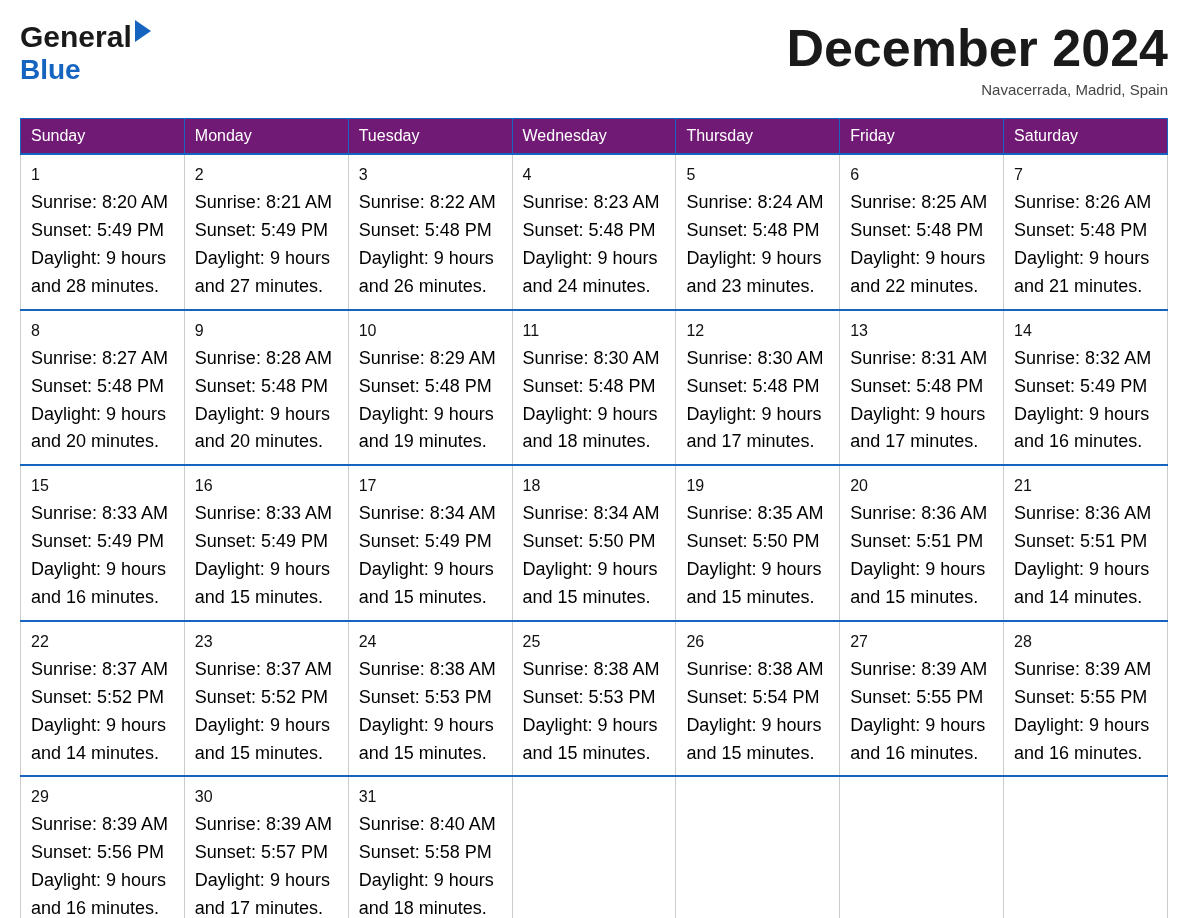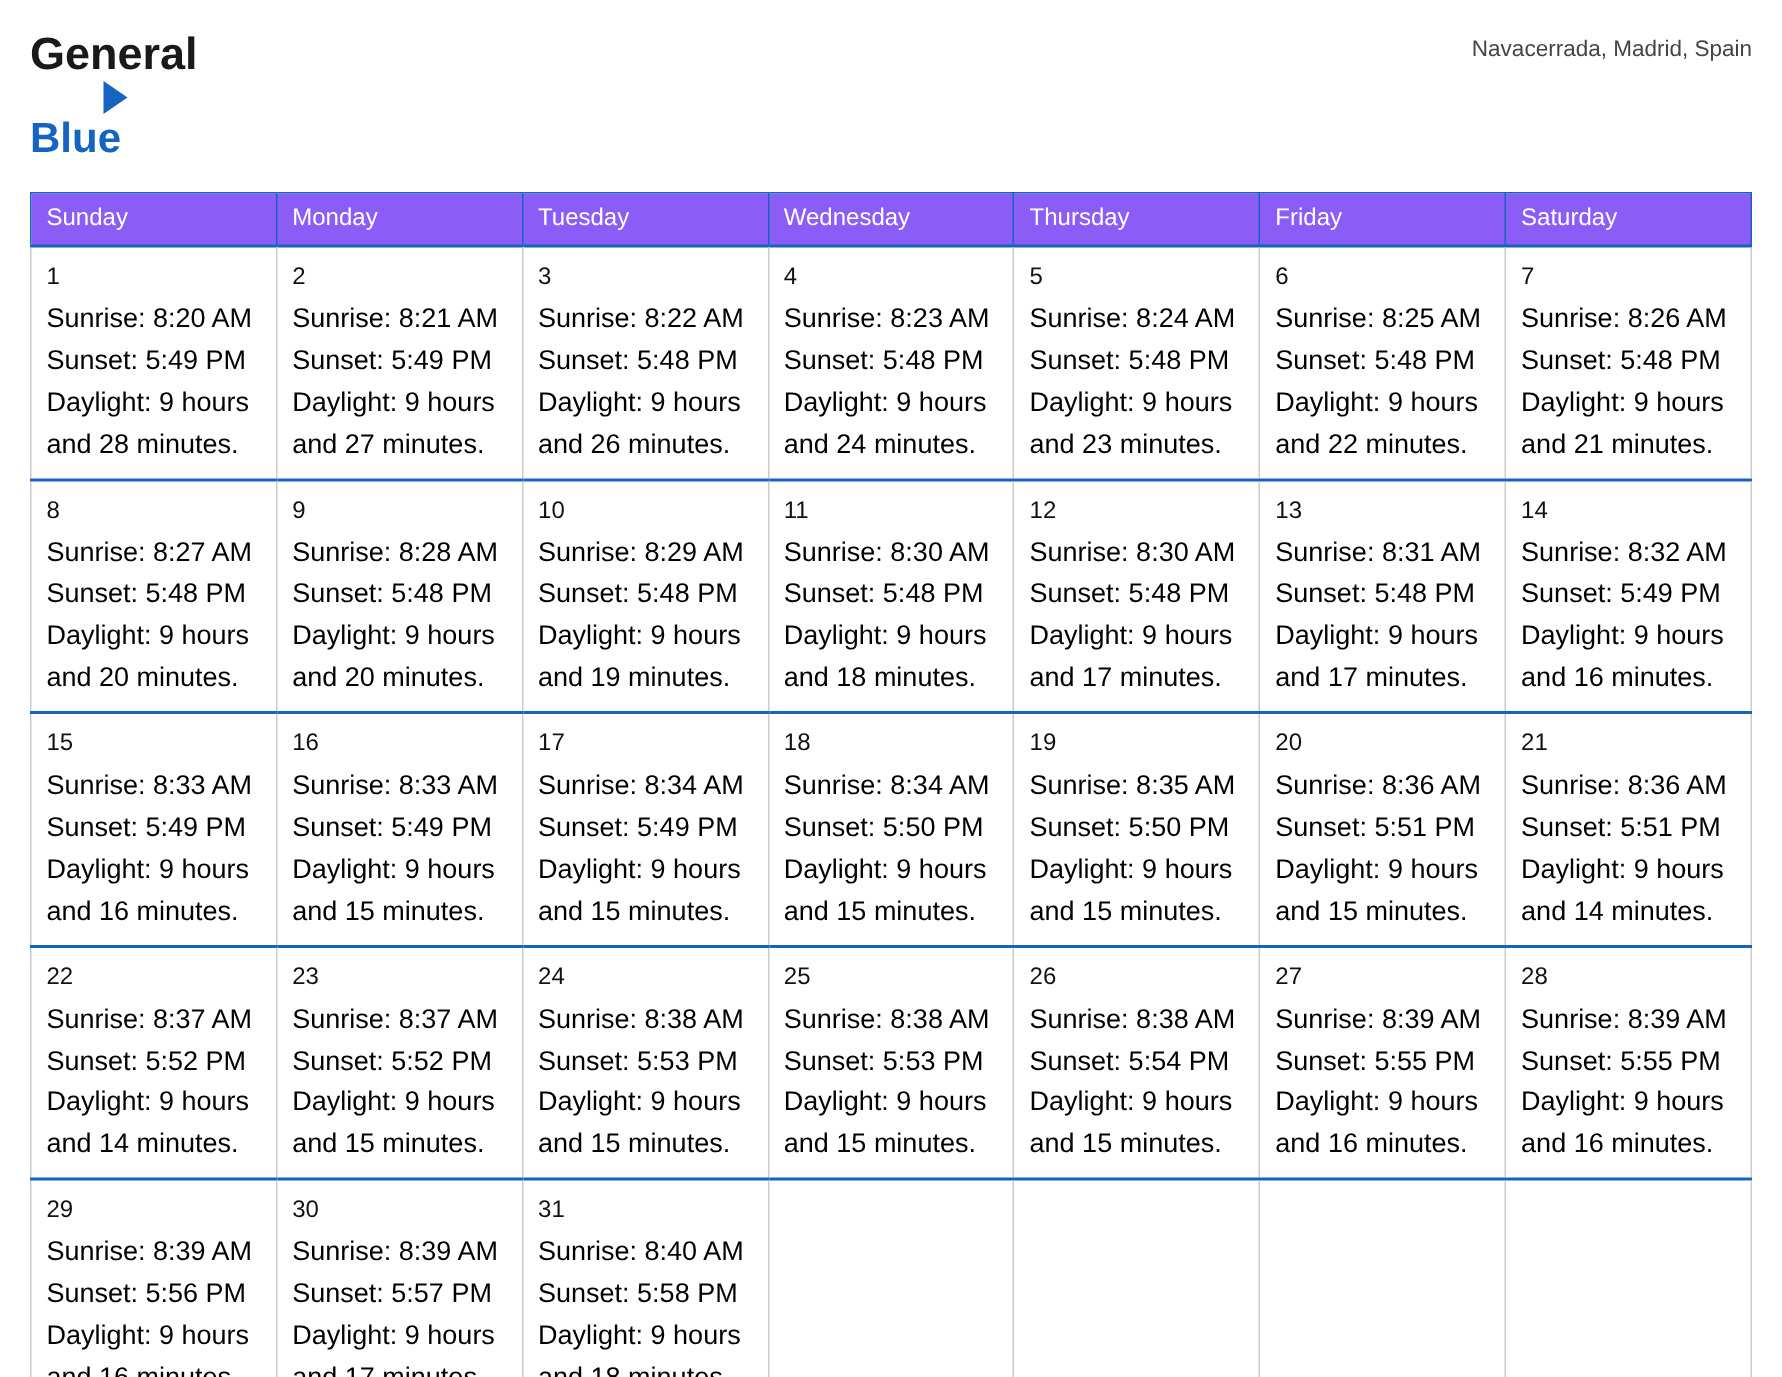--- a/index.html
+++ b/index.html
@@ -33,21 +33,21 @@
     .location-title {
       font-size: 15px;
       color: #444;
       margin-top: 4px;
     }
     .calendar {
       width: 100%;
       border-collapse: collapse;
     }
     .calendar th {
-      background-color: #8b5cf6;
+      background-color: #701a75;
       color: #fff;
       font-size: 16px;
       font-weight: normal;
       padding: 8px 10px;
       text-align: left;
       border: 1px solid #1565c0;
     }
     .calendar td {
       vertical-align: top;
       padding: 8px 10px;
@@ -71,22 +71,20 @@
       font-size: 18px;
       color: #000000;
       line-height: 1.55;
     }
     .empty-cell {
       background: #fff;
     }
     
     .logo-wrapper {
       display: flex;
-      align-items: center;
-      flex-direction: column;
     }
     .logo-text-general {
       font-size: 30px;
       font-weight: bold;
       color: #1a1a1a;
     }
     .logo-arrow {
       display: inline-block;
       width: 0;
       height: 0;
@@ -109,20 +107,21 @@
   <div class="logo">
     <div class="logo-wrapper">
       <span class="logo-text-general">General</span>
       <span class="logo-arrow"></span>
     </div>
     <div>
       <span class="logo-text-blue">Blue</span>
     </div>
   </div>
   <div class="title-block">
+    <div class="month-title">December 2024</div>
     <div class="location-title">Navacerrada, Madrid, Spain</div>
   </div>
 </div>
 
 <table class="calendar" id="calendar-table">
   <thead id="calendar-header">
       <tr>
         <th>Sunday</th>
         <th>Monday</th>
         <th>Tuesday</th>

